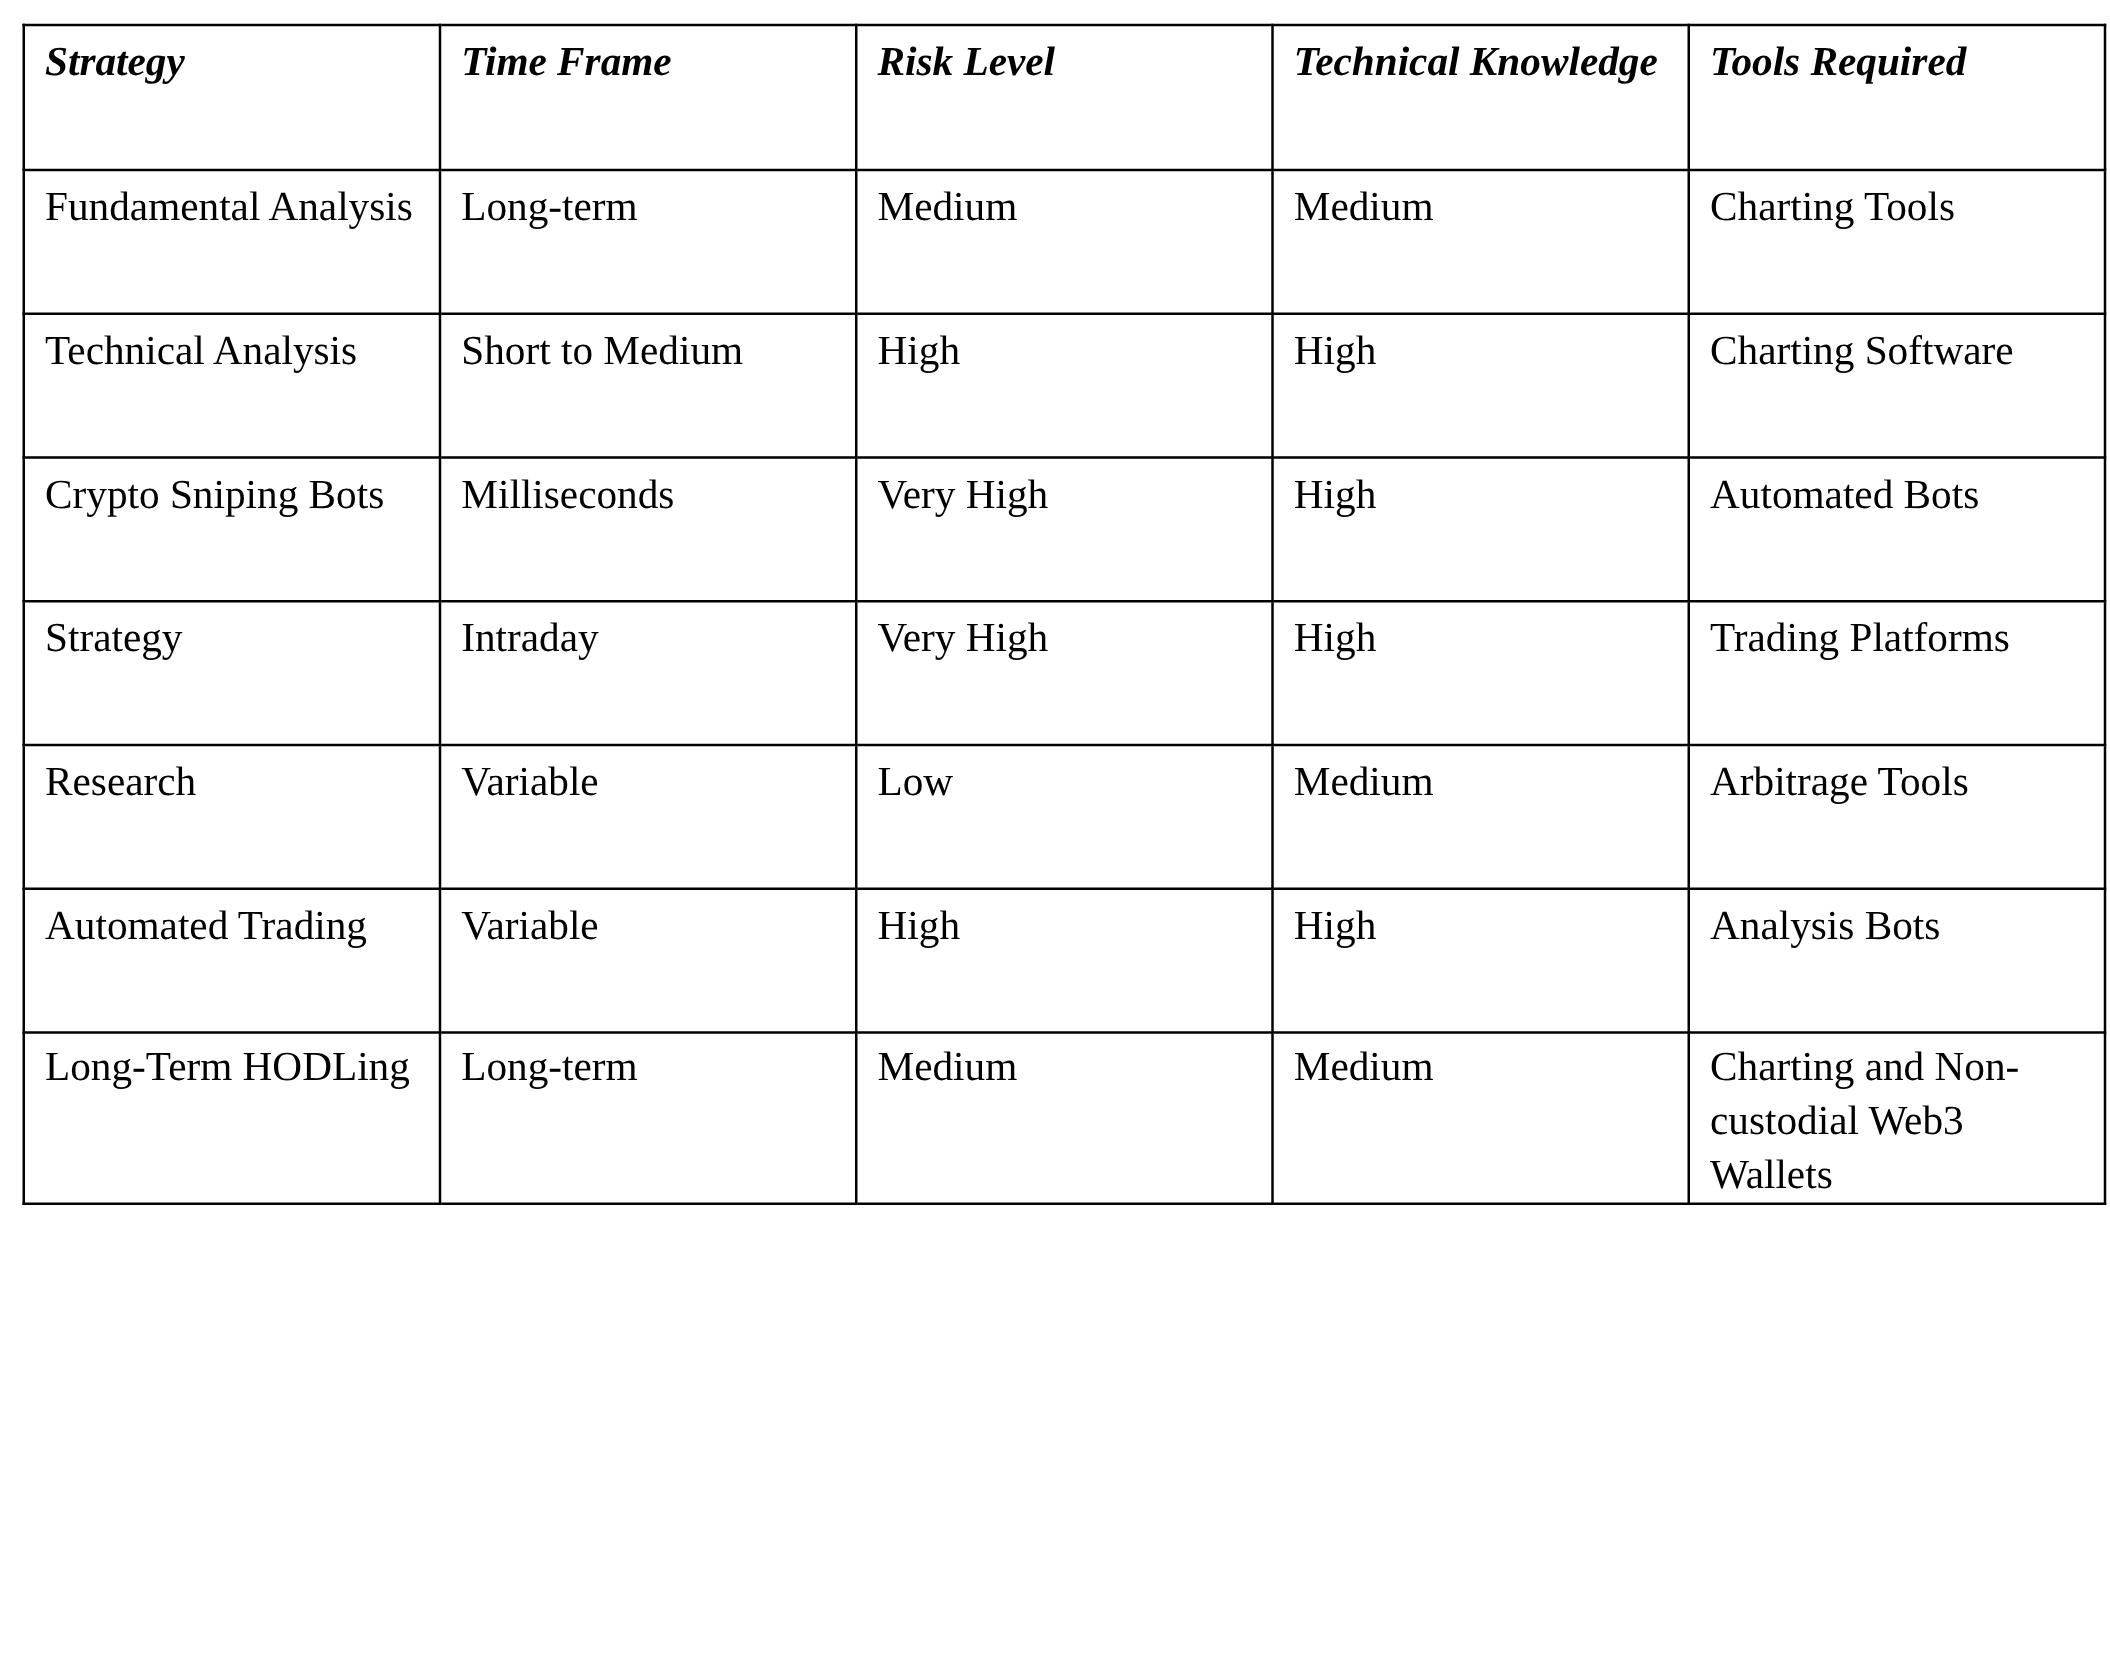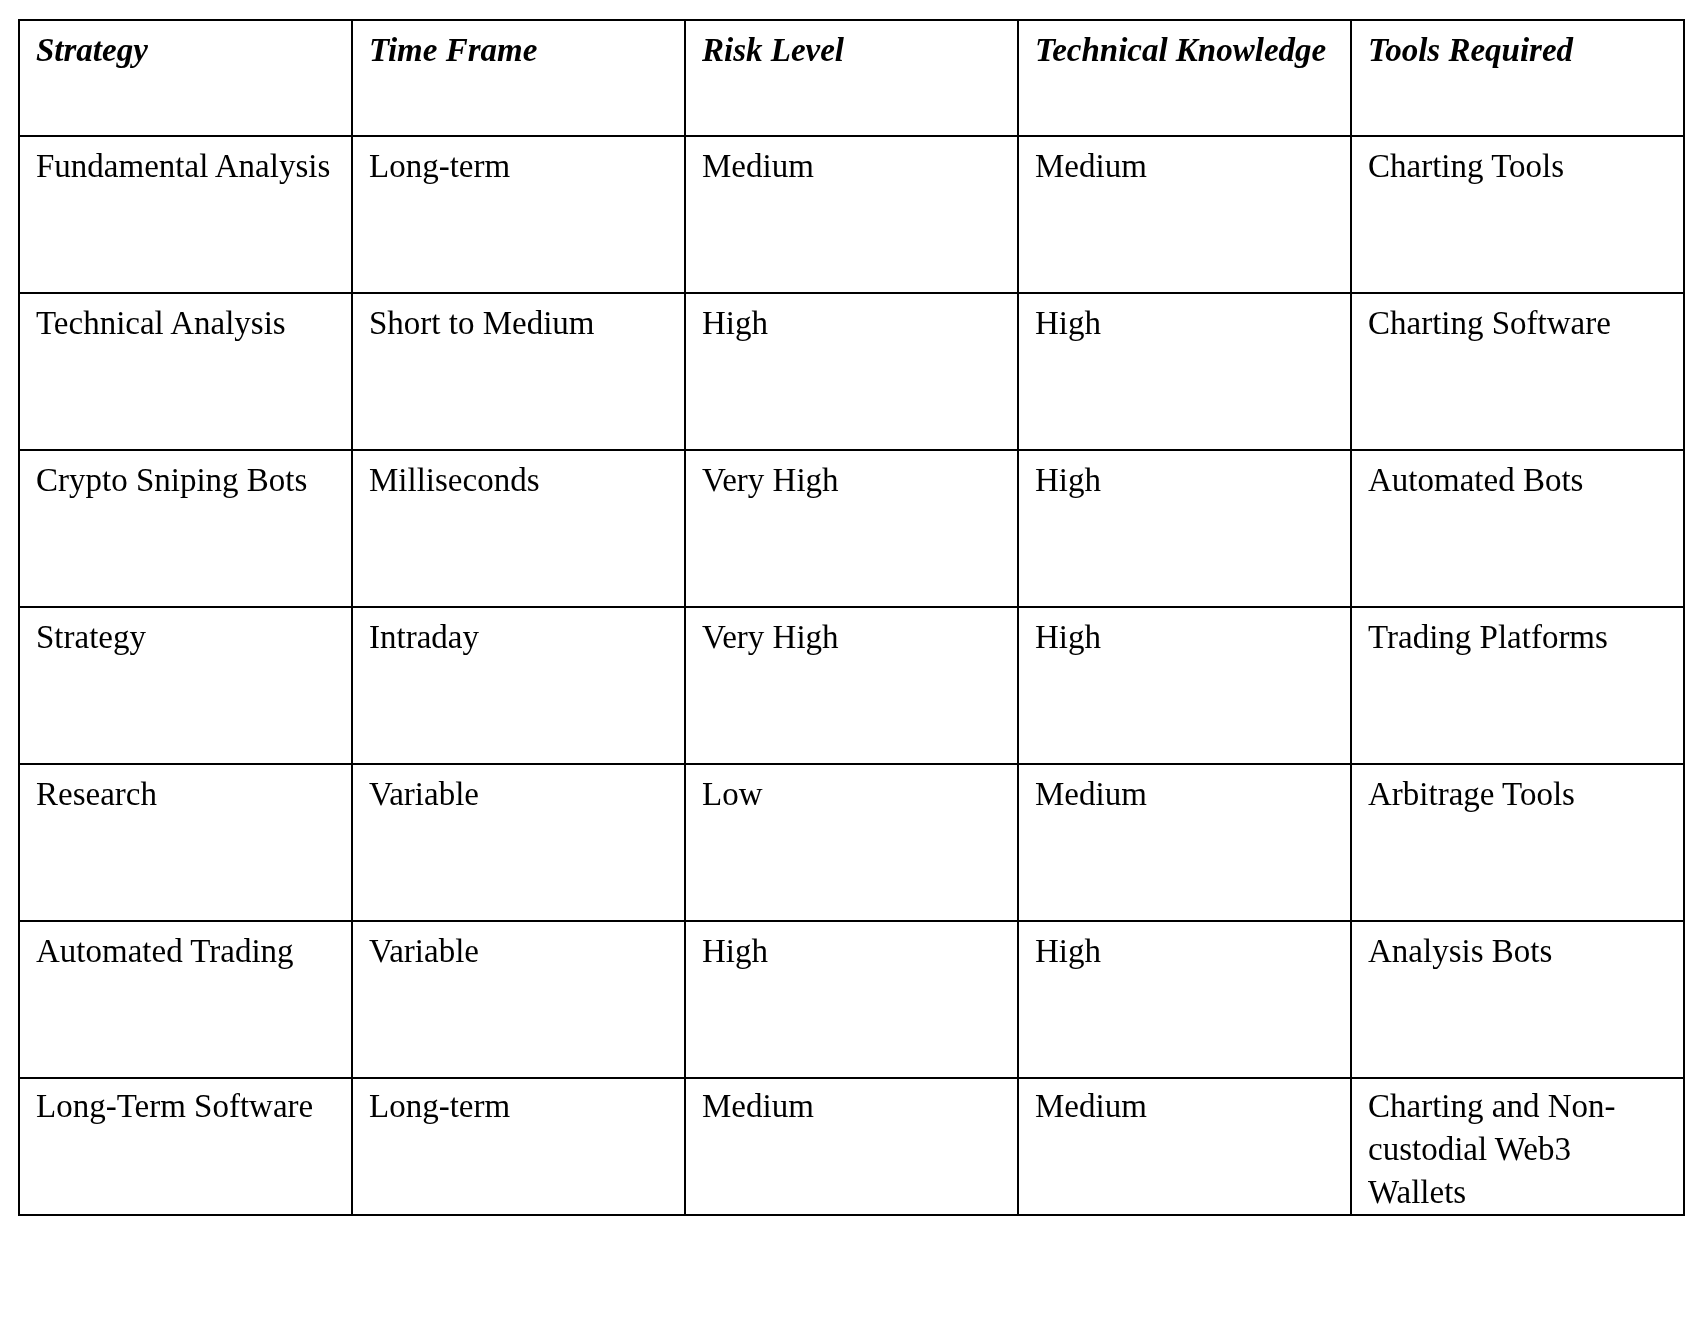--- a/index.html
+++ b/index.html
@@ -15,21 +15,21 @@
     font-size: 33px;
     line-height: 43px;
     color: #000;
   }
   table.grid col { width: 333px; }
   table.grid th, table.grid td {
     border: 2px solid #000;
     vertical-align: top;
     text-align: left;
     padding: 8px 16px 0 16px;
-    height: 157px;
+    height: 115px;
     box-sizing: border-box;
     overflow: hidden;
   }
   table.grid th {
     font-weight: bold;
     font-style: italic;
     height: 116px;
   }
   table.grid tr.last td { height: 137px; padding-top: 6px; }
 </style>
@@ -90,20 +90,20 @@
       <td>Arbitrage Tools</td>
     </tr>
     <tr>
       <td>Automated Trading</td>
       <td>Variable</td>
       <td>High</td>
       <td>High</td>
       <td>Analysis Bots</td>
     </tr>
     <tr class="last">
-      <td>Long-Term Software</td>
+      <td>Long-Term HODLing</td>
       <td>Long-term</td>
       <td>Medium</td>
       <td>Medium</td>
       <td>Charting and Non-custodial Web3 Wallets</td>
     </tr>
   </tbody>
 </table>
 
 </body></html>

